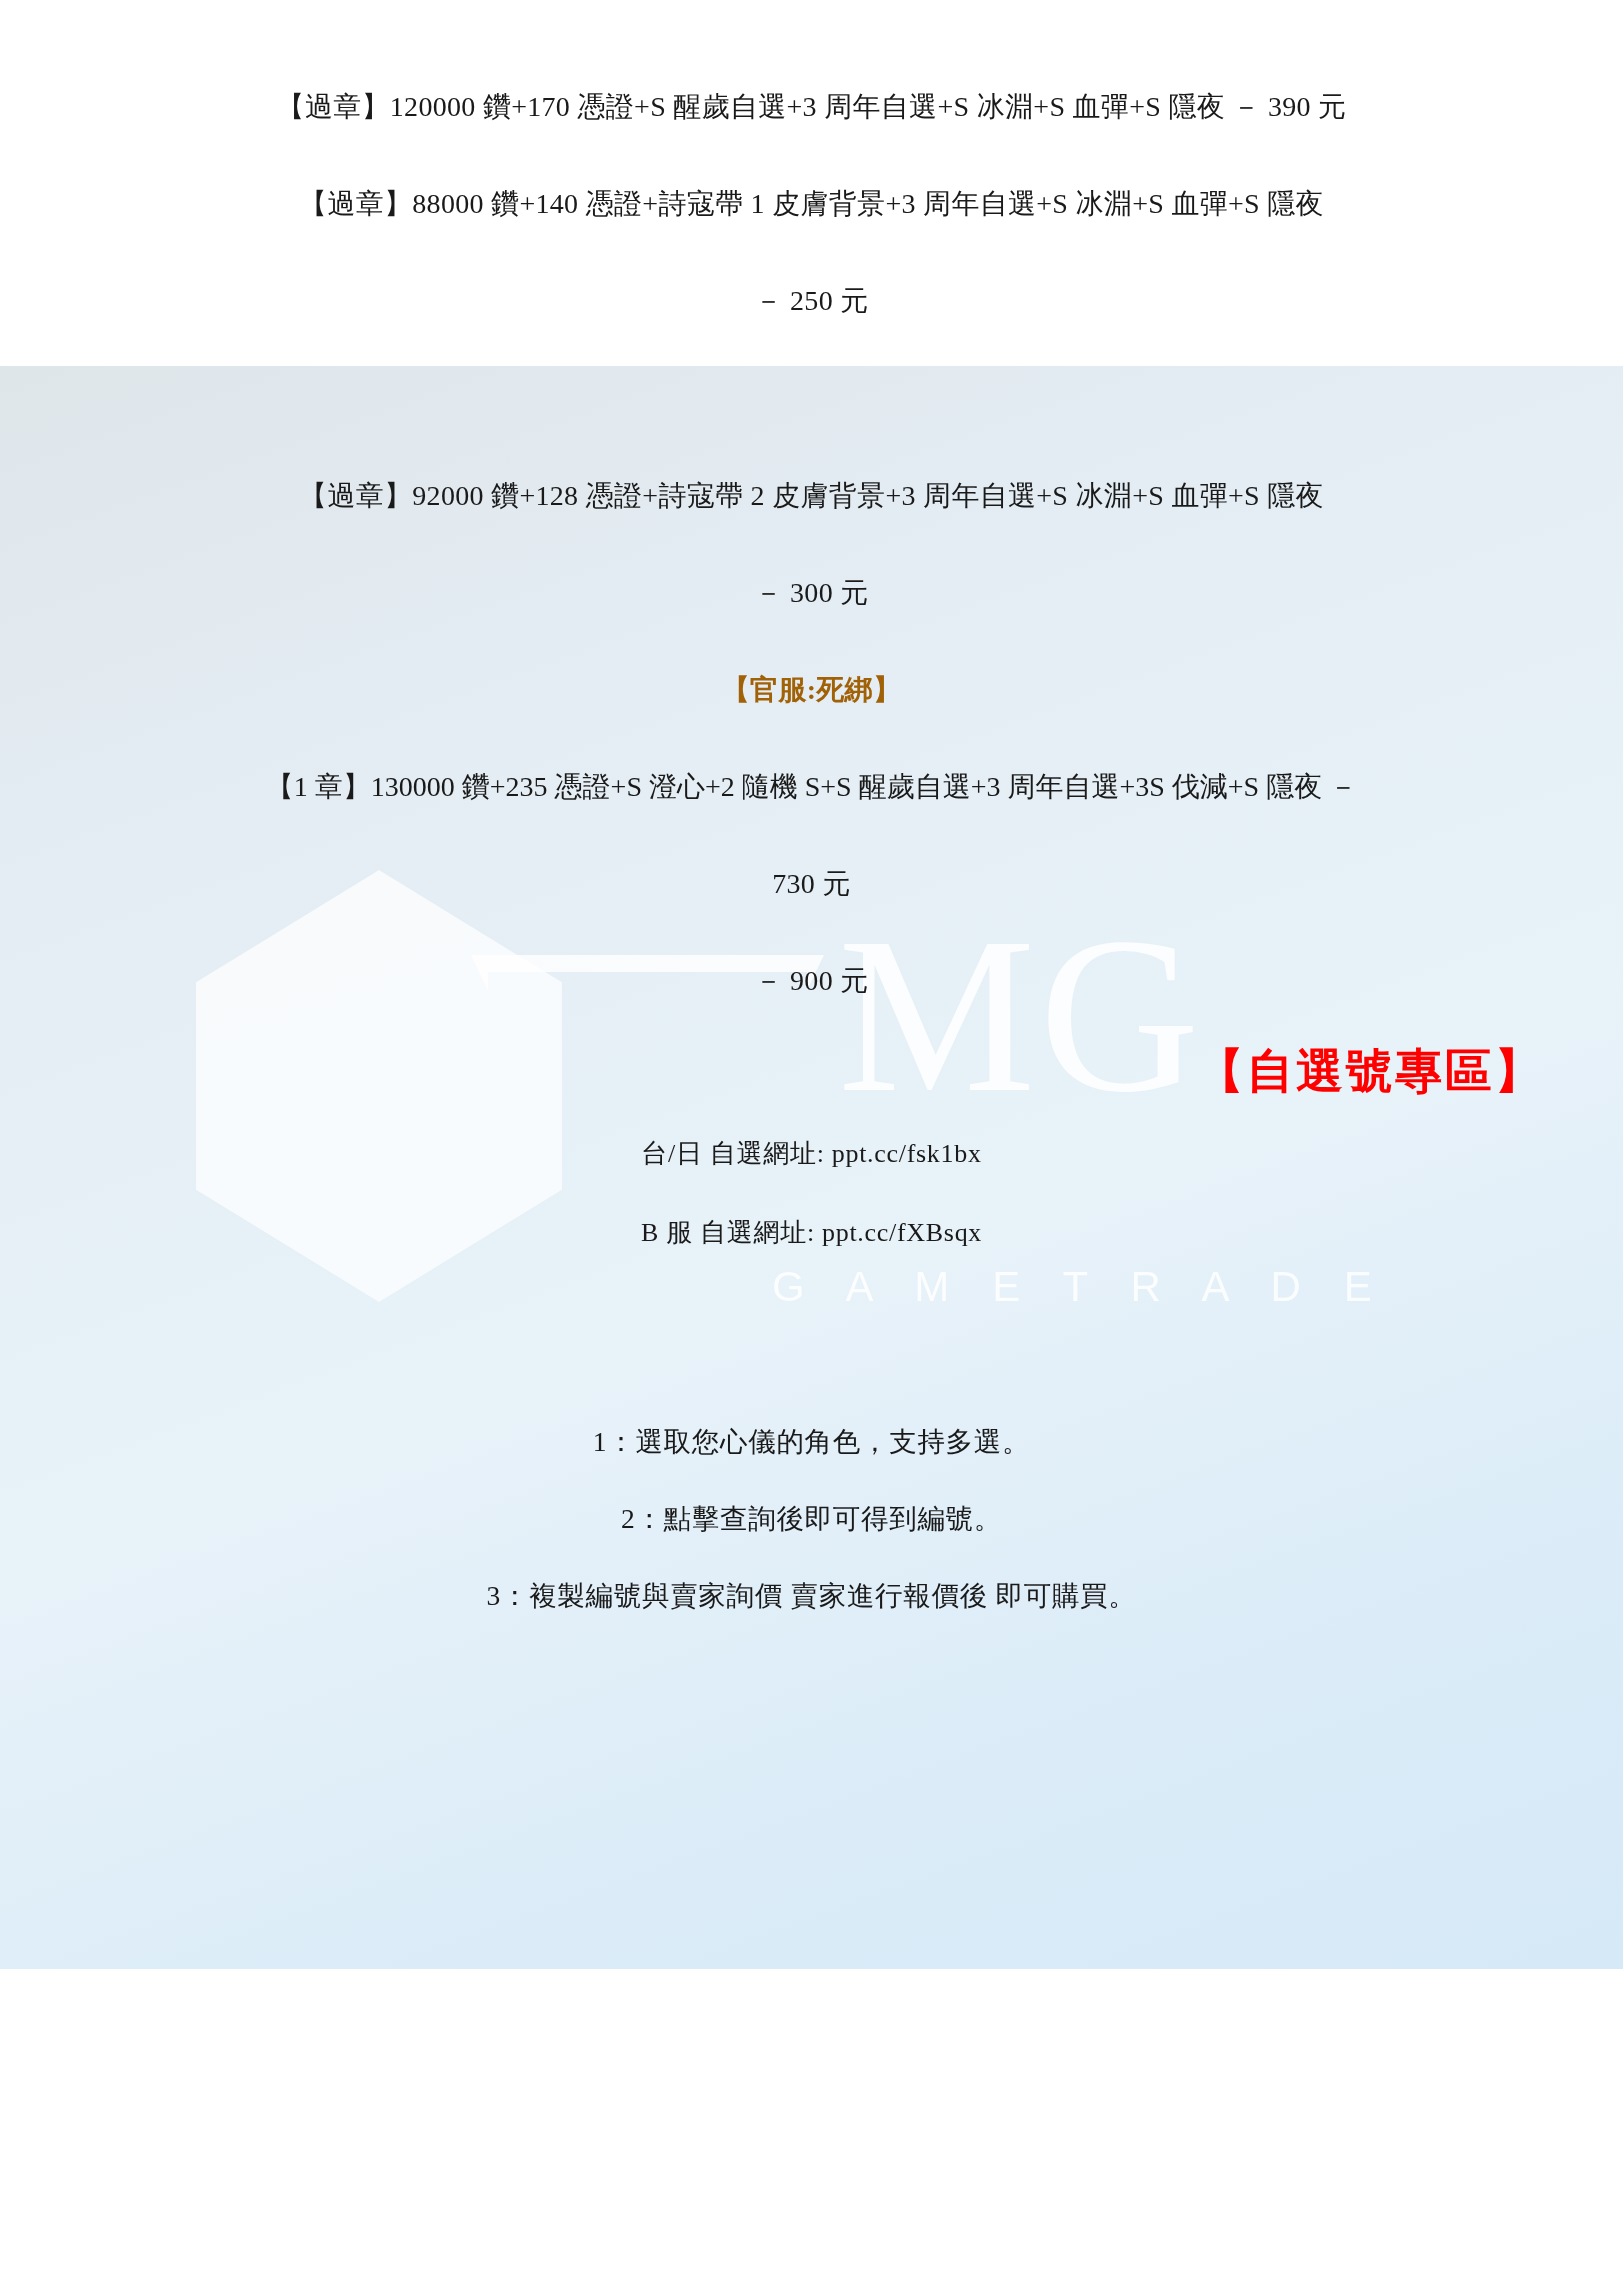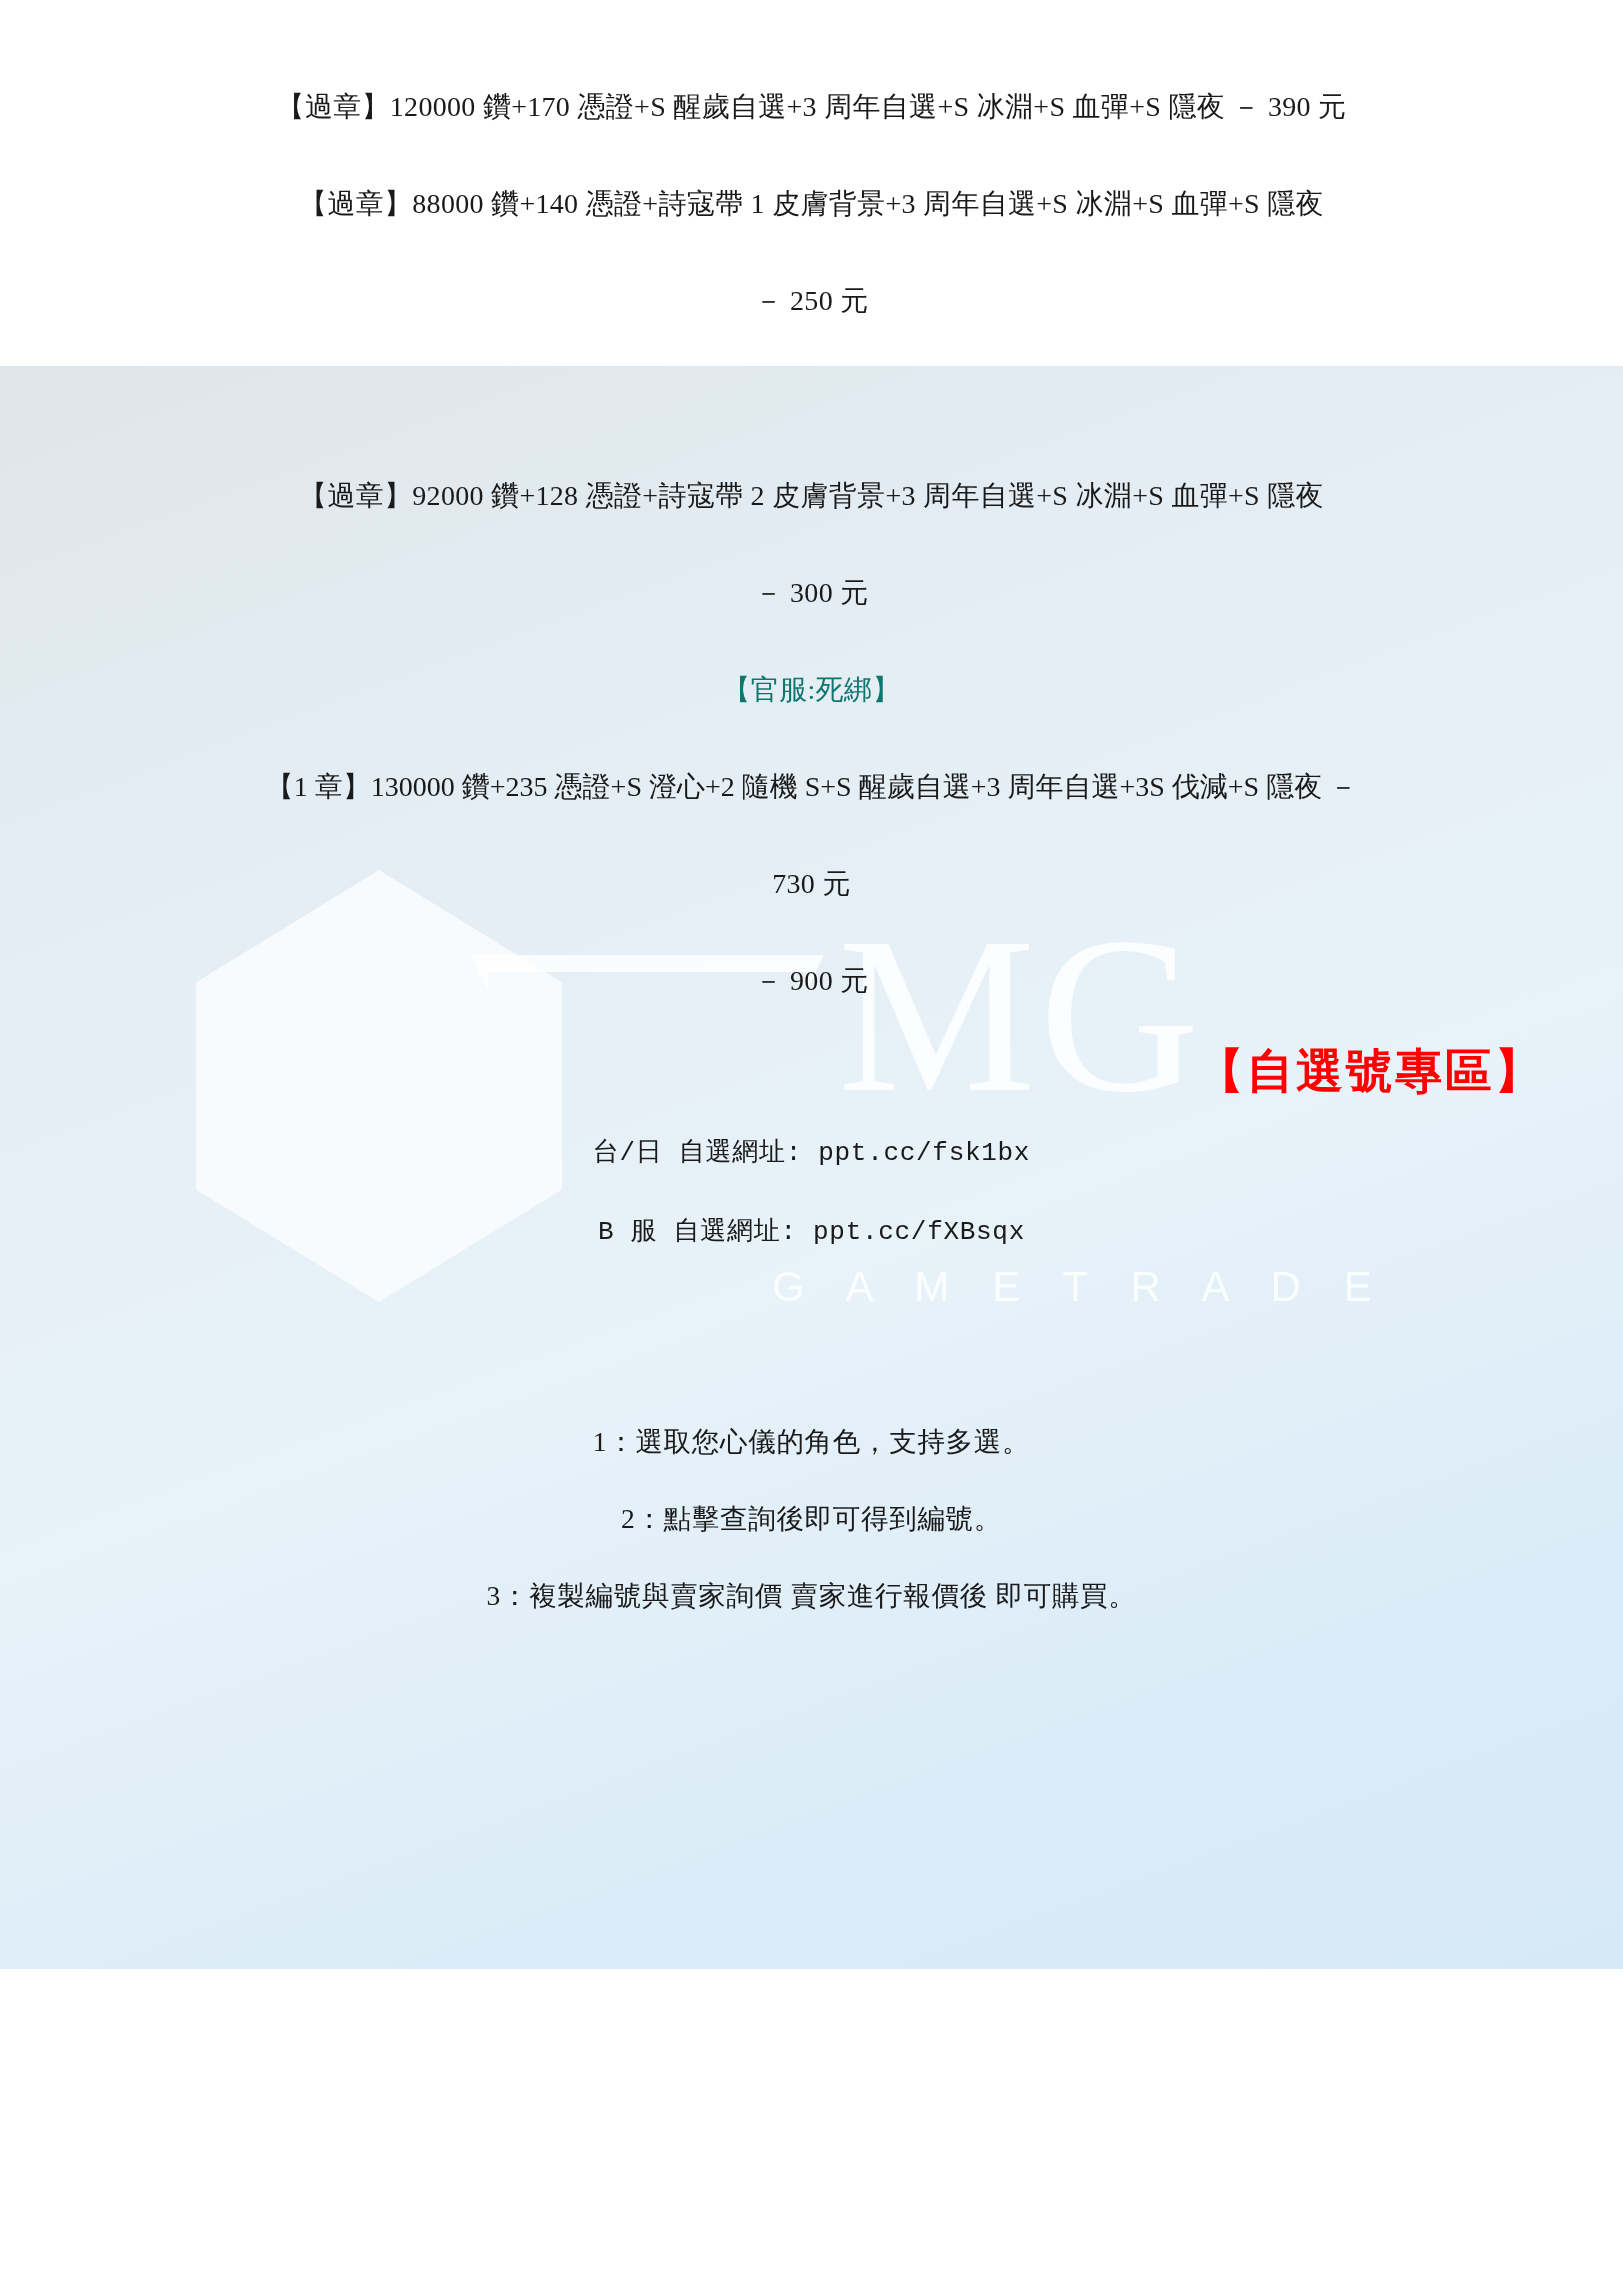--- a/index.html
+++ b/index.html
@@ -96,39 +96,39 @@
     line-height: 97px;
     white-space: nowrap;
     letter-spacing: 0.3px;
   }
   .line.narrow { letter-spacing: 0px; }
   .spacer-sm { height: 46px; }
   .spacer-md { height: 98px; }
   .spacer-lg { height: 131px; }
 
   .red {
-    color: #0f766e;
-    font-weight: normal;
+    color: #a16207;
+    font-weight: bold;
   }
   .heading-red {
     color: #ff0000;
     font-size: 47px;
     font-weight: bold;
     text-align: right;
     line-height: 85px;
     letter-spacing: 2.6px;
   }
   .url-line {
     text-align: center;
     font-size: 27.5px;
     line-height: 79px;
     letter-spacing: 0.7px;
   }
   .mono {
-    font-family: Liberation Mono, monospace;
+    font-family: Liberation Serif, serif;
     font-size: 26px;
   }
   .step {
     text-align: center;
     font-size: 27.5px;
     line-height: 77px;
     letter-spacing: 0.7px;
   }
 </style>
 </head>

